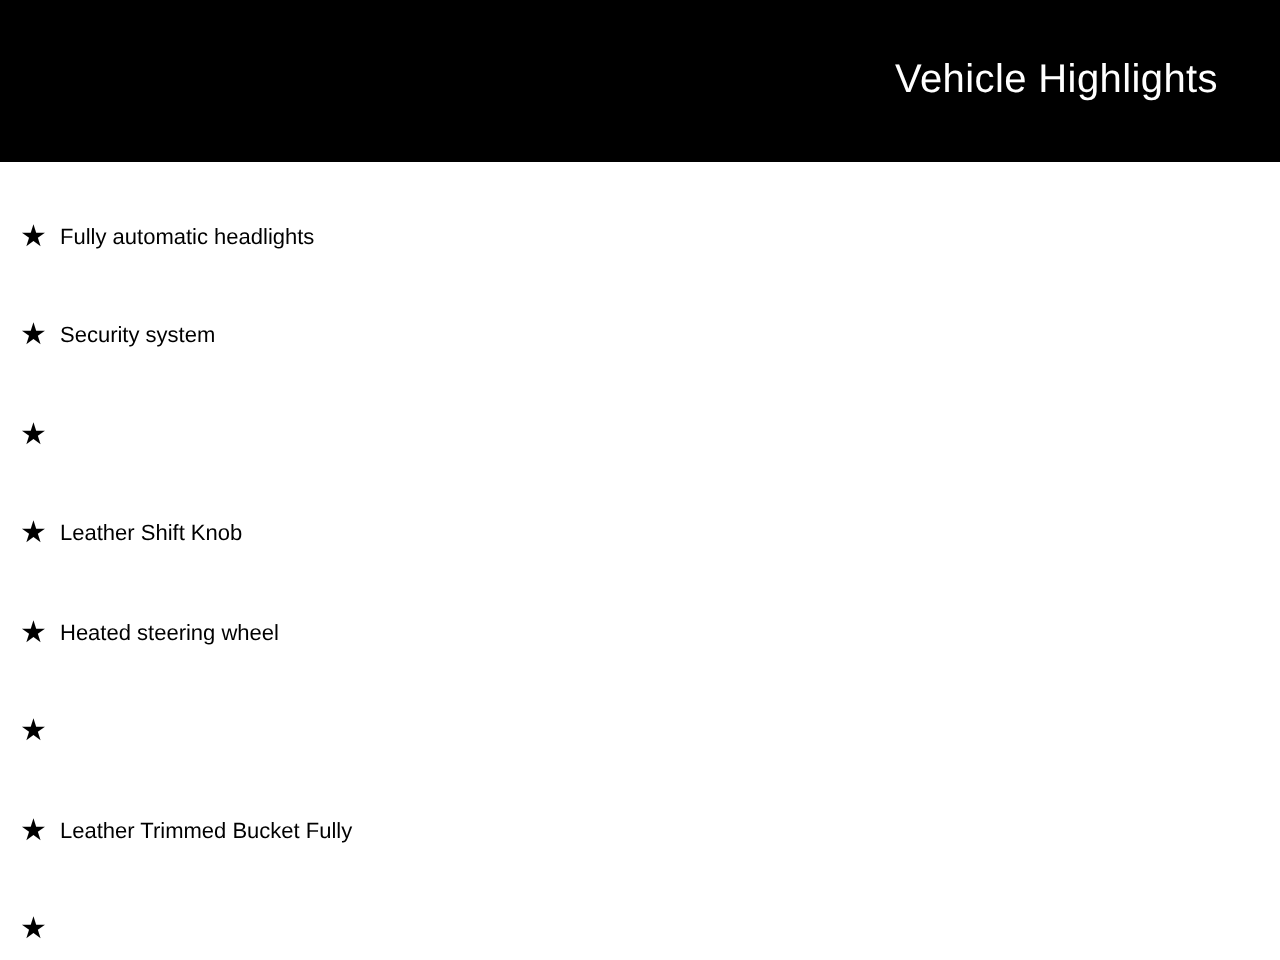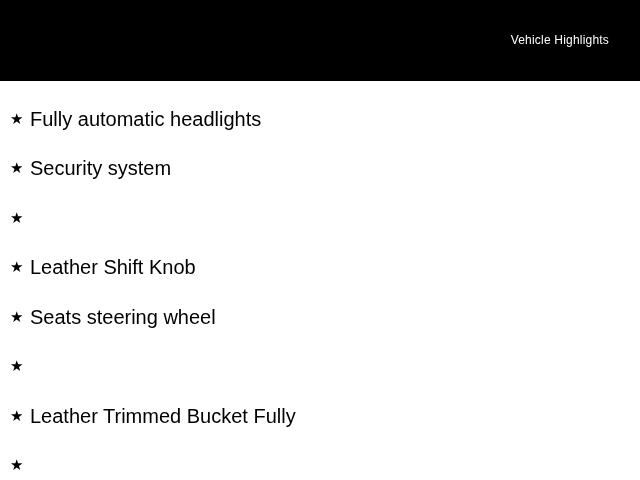--- a/index.html
+++ b/index.html
@@ -24,21 +24,21 @@
     width: 640px;
     height: 81px;
     background: #000000;
     box-sizing: border-box;
   }
   .header-title {
     position: absolute;
     right: 31px;
     top: 29px;
     color: #ffffff;
-    font-size: 12px;
+    font-size: 20px;
     line-height: 22px;
     letter-spacing: 0.2px;
     white-space: nowrap;
   }
   .highlights-list {
     list-style: none;
     margin: 0;
     padding: 0;
     padding-top: 13px;
   }
@@ -52,21 +52,21 @@
   .bullet-star {
     width: 20px;
     flex: 0 0 20px;
     color: #000000;
     font-size: 15px;
     line-height: 16px;
     text-align: left;
   }
   .item-label {
     color: #000000;
-    font-size: 20px;
+    font-size: 11px;
     line-height: 20px;
     white-space: nowrap;
   }
 </style>
 </head>
 <body>
 
 <div class="page">
 
   <div class="header-bar">
@@ -84,21 +84,21 @@
     </li>
     <li class="highlight-item">
       <span class="bullet-star">★</span>
     </li>
     <li class="highlight-item">
       <span class="bullet-star">★</span>
       <span class="item-label">Leather Shift Knob</span>
     </li>
     <li class="highlight-item">
       <span class="bullet-star">★</span>
-      <span class="item-label">Seats steering wheel</span>
+      <span class="item-label">Heated steering wheel</span>
     </li>
     <li class="highlight-item">
       <span class="bullet-star">★</span>
     </li>
     <li class="highlight-item">
       <span class="bullet-star">★</span>
       <span class="item-label">Leather Trimmed Bucket Fully</span>
     </li>
     <li class="highlight-item">
       <span class="bullet-star">★</span>

